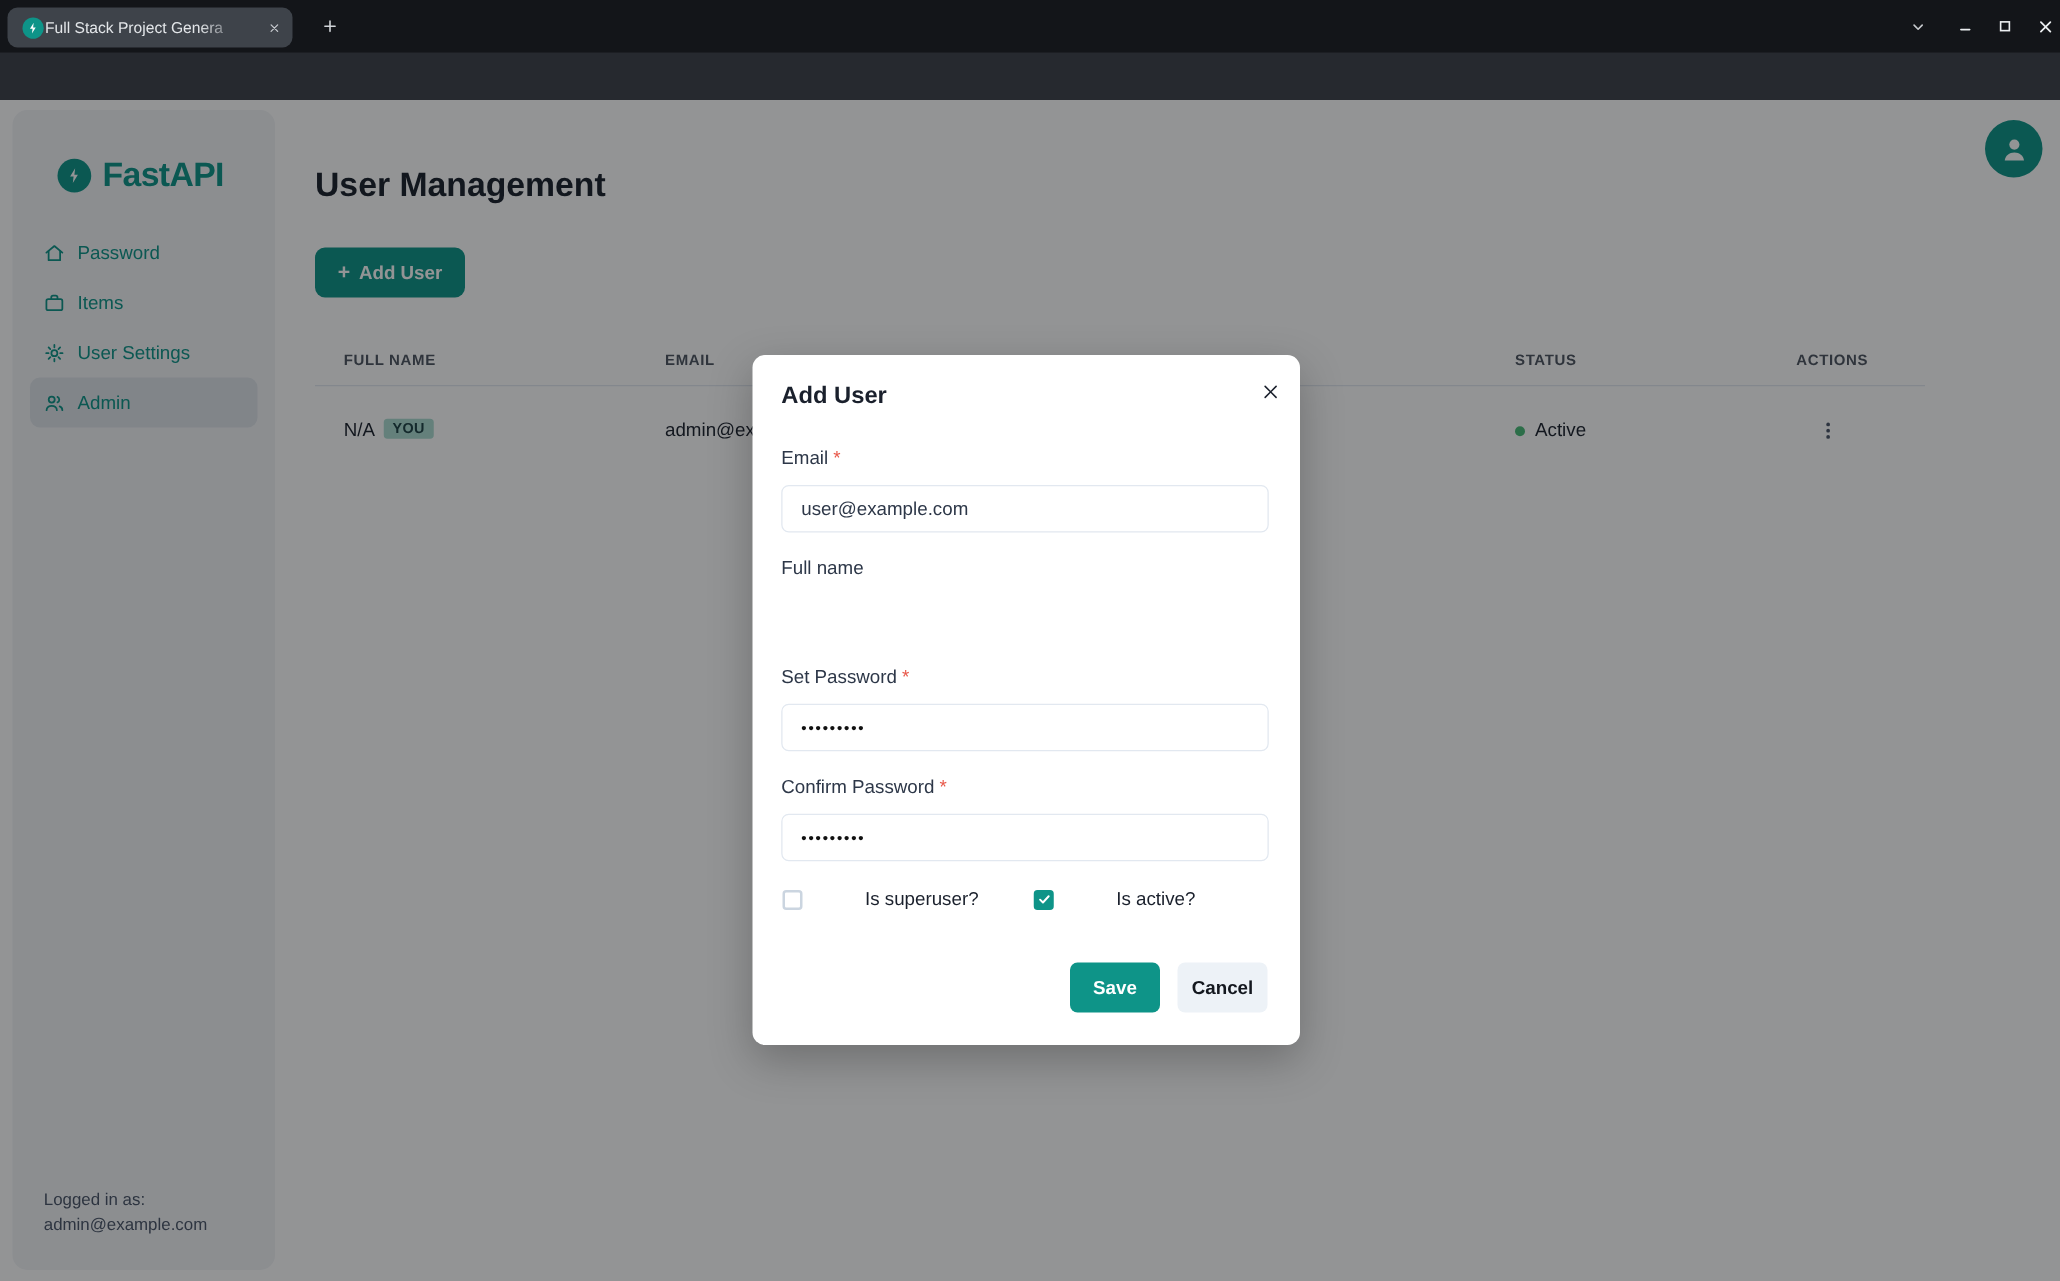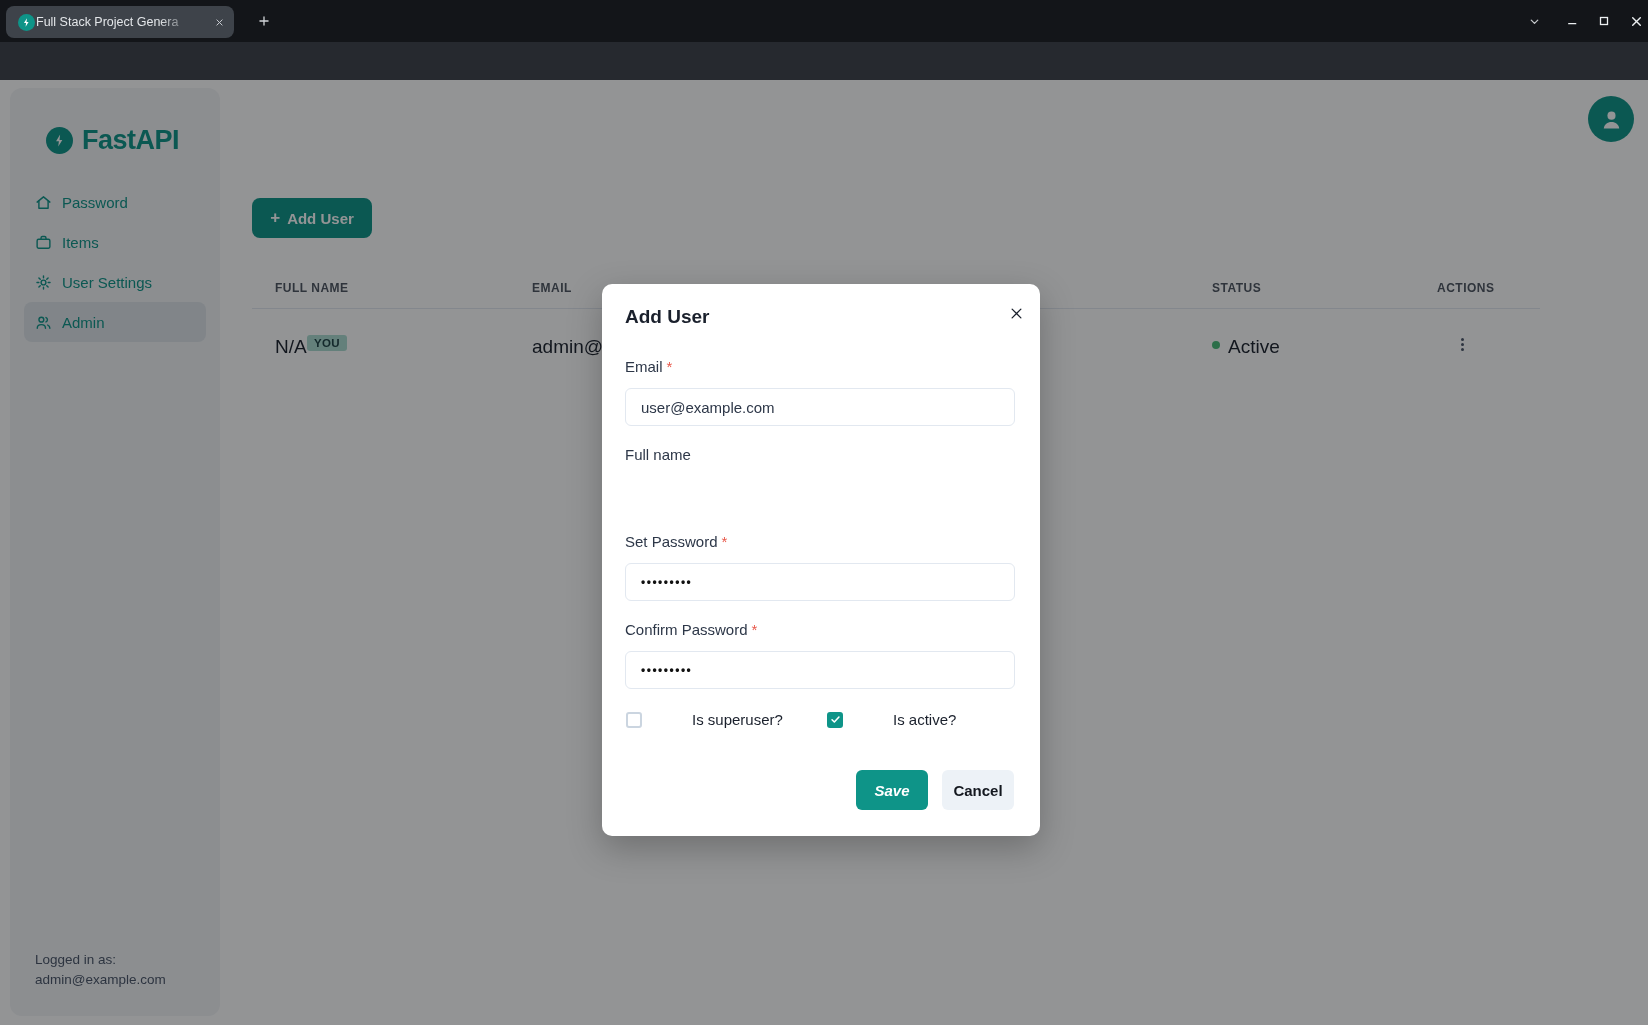--- a/index.html
+++ b/index.html
@@ -57,21 +57,21 @@
 
   .main-title { position:absolute; left:252px; top:53px; font-size:27px; font-weight:700; color:#1A202C; }
   .add-user-btn { position:absolute; left:252px; top:118px; width:120px; height:40px; border-radius:8px;
                   background:var(--teal); color:#fff; font-weight:700; font-size:15px; border:none;
                   display:flex; align-items:center; justify-content:center; gap:7px; }
   .plus-glyph { font-size:17px; font-weight:700; line-height:1; margin-top:-1px; }
 
   .th { position:absolute; top:201px; font-size:12px; font-weight:700; letter-spacing:0.5px;
         color:#4D5560; text-transform:uppercase; }
   .table-divider { position:absolute; left:252px; top:228px; width:1288px; height:1px; background:#E2E8F0; }
-  .cell { position:absolute; top:256px; font-size:19px; color:#1A202C; }
+  .cell { position:absolute; top:256px; font-size:15px; color:#1A202C; }
   .you-badge { position:absolute; left:307px; top:255px; background:var(--badge_bg); color:var(--badge_text);
                font-size:11.5px; font-weight:700; padding:2px 7px; border-radius:3px; letter-spacing:0.3px; }
   .status-dot { position:absolute; left:1212px; top:261px; width:8px; height:8px; border-radius:50%;
                 background:var(--status_green); }
   .status-text { left:1228px; }
   .dots-menu { position:absolute; left:1452px; top:254px; width:20px; height:20px; display:flex;
                flex-direction:column; align-items:center; justify-content:center; gap:2px; }
   .dots-menu i { width:3px; height:3px; border-radius:50%; background:#4A5568; }
 
   .avatar { position:absolute; left:1588px; top:16px; width:46px; height:46px; border-radius:50%;
@@ -91,21 +91,21 @@
              border-radius:6px; padding:0 15px; font-size:15px; color:#2D3748; outline:none;
              font-family:"Liberation Sans", sans-serif; background:#fff; }
   .f-input.password { font-size:12px; font-weight:700; letter-spacing:1.5px; color:#111; }
   .chk-row { position:absolute; top:427px; display:flex; align-items:center;gap:41px; }
   .chk-box { width:16px; height:16px; border-radius:3px; border:2px solid #CBD5E0; background:#fff;
              display:flex; align-items:center; justify-content:center; flex:none; }
   .chk-box.checked { background:var(--teal); border-color:var(--teal); }
   .chk-label { margin-left:9px; font-size:15px; color:#1A202C; }
   .btn { position:absolute; top:486px; width:72px; height:40px; border-radius:6px; border:none;
          font-size:15px; font-weight:700; font-family:"Liberation Sans", sans-serif; }
-  .btn-save { left:254px; background:var(--teal); color:#fff;font-style:italic; }
+  .btn-save { left:254px; background:var(--teal); color:#fff; }
   .btn-cancel { left:340px; background:#EDF2F7; color:#14181F; }
 </style>
 </head>
 <body>
 
 <div class="chrome-top">
   <div class="tab">
     <span class="favicon">
       <svg width="11" height="11" viewBox="0 0 24 24">
           <path d="M13 2.5 6.5 13H11l-1 8.5L16.5 11H12z" fill="#fff"></path>
@@ -263,20 +263,21 @@
           </svg>
         <span>Admin</span>
       </div>
     </div>
     <div class="sidebar-footer">
       <div>Logged in as:</div>
       <div>admin@example.com</div>
     </div>
   </div>
 
+  <div class="main-title">User Management</div>
 
   <button class="add-user-btn">
     <span class="plus-glyph">+</span>
     <span>Add User</span>
   </button>
 
   <div class="th" style="left:275px;">FULL NAME</div>
   <div class="th" style="left:532px;">EMAIL</div>
   <div class="th" style="left:1212px;">STATUS</div>
   <div class="th" style="left:1437px;">ACTIONS</div>

